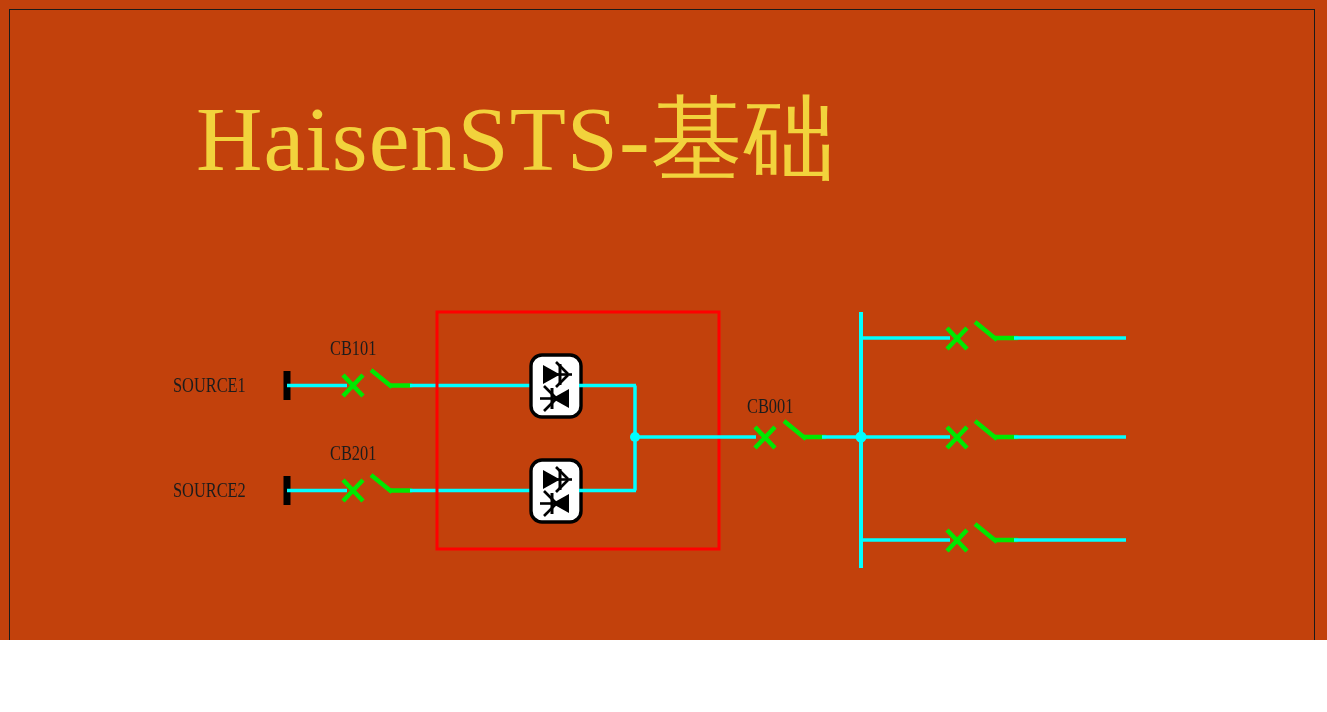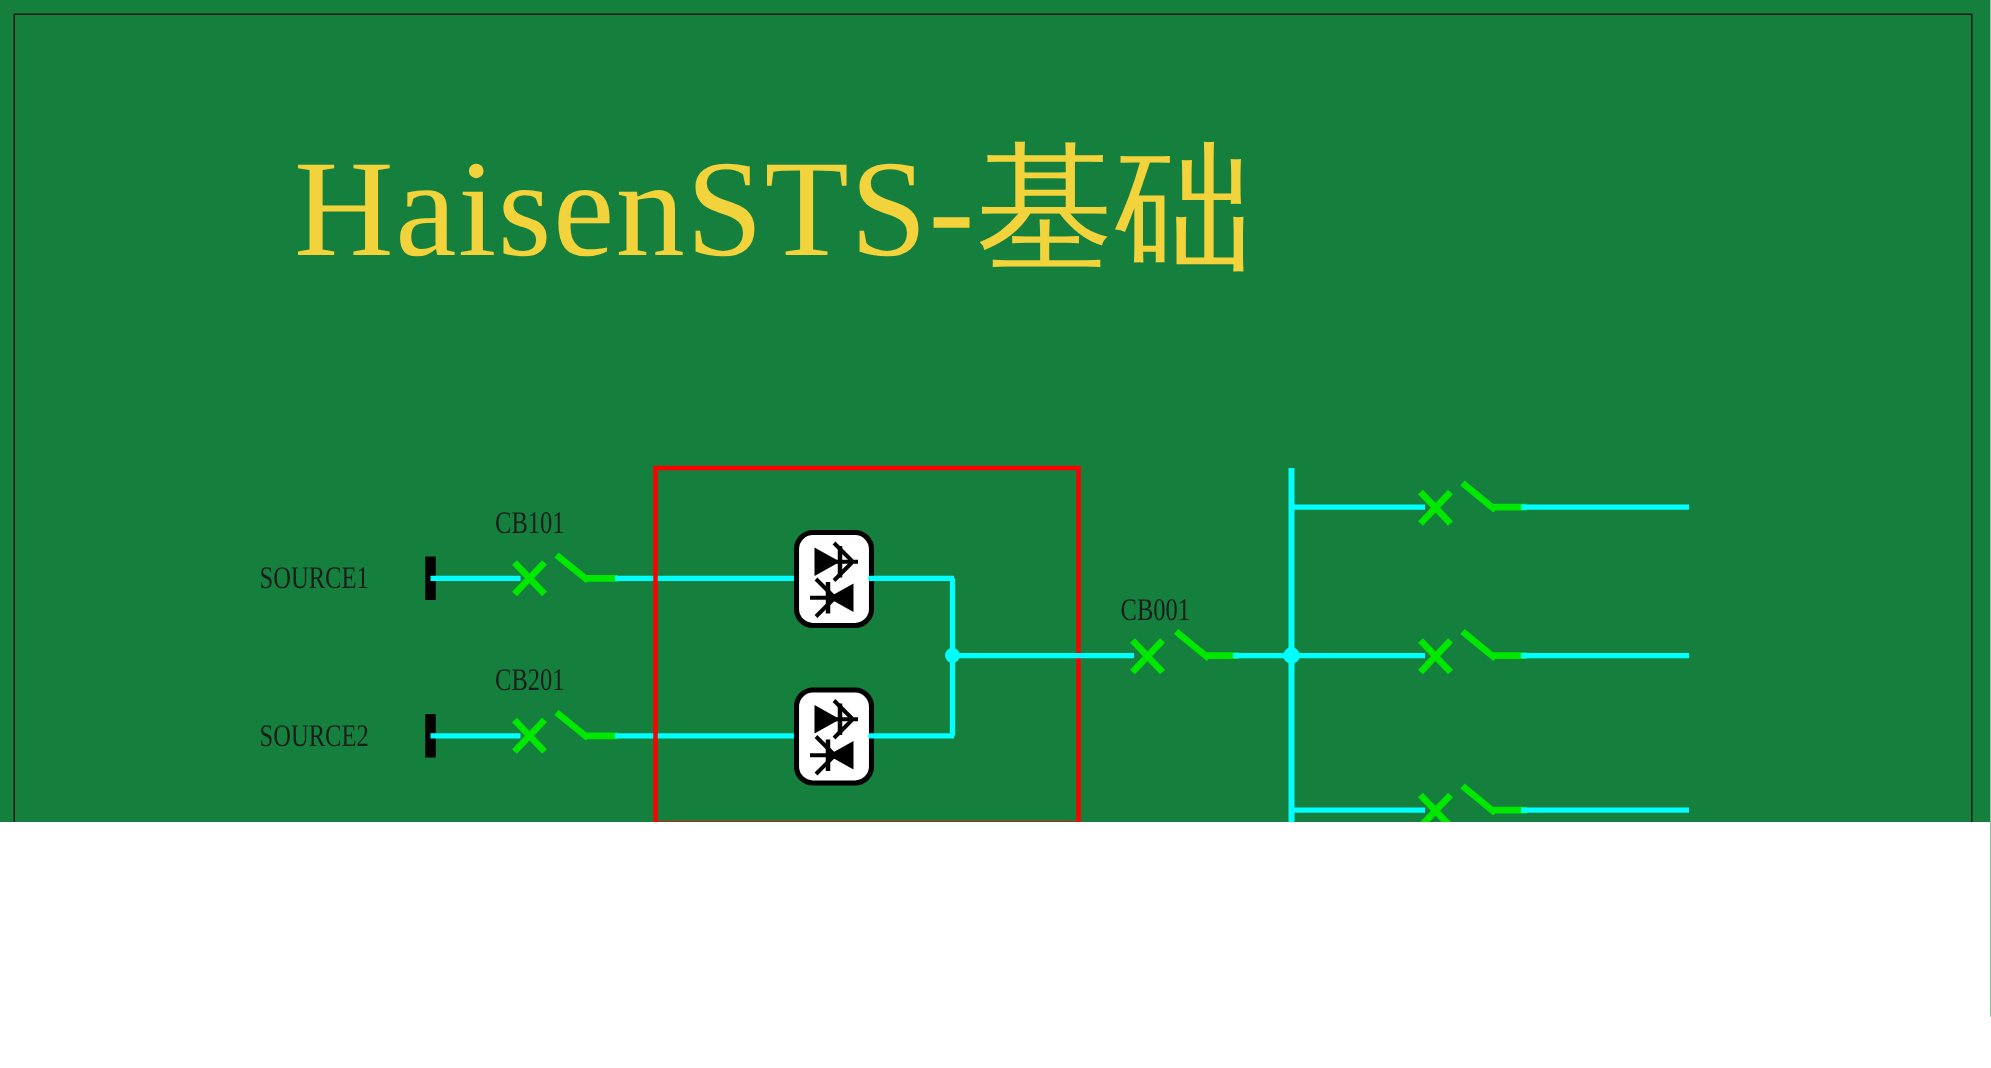--- a/index.html
+++ b/index.html
@@ -6,22 +6,22 @@
     margin: 0;
     padding: 0;
     background: #ffffff;
   }
   body {
     font-family: "Liberation Serif", "DejaVu Serif", serif;
   }
   #canvas {
     position: relative;
     width: 1327px;
-    height: 548px;
-    background: #15803d;
+    height: 640px;
+    background: #c2410c;
     overflow: hidden;
   }
   
   #page-frame {
     position: absolute;
     left: 9px;
     top: 9px;
     width: 1306px;
     height: 691px;
     border: 1.6px solid #1a1a1a;

